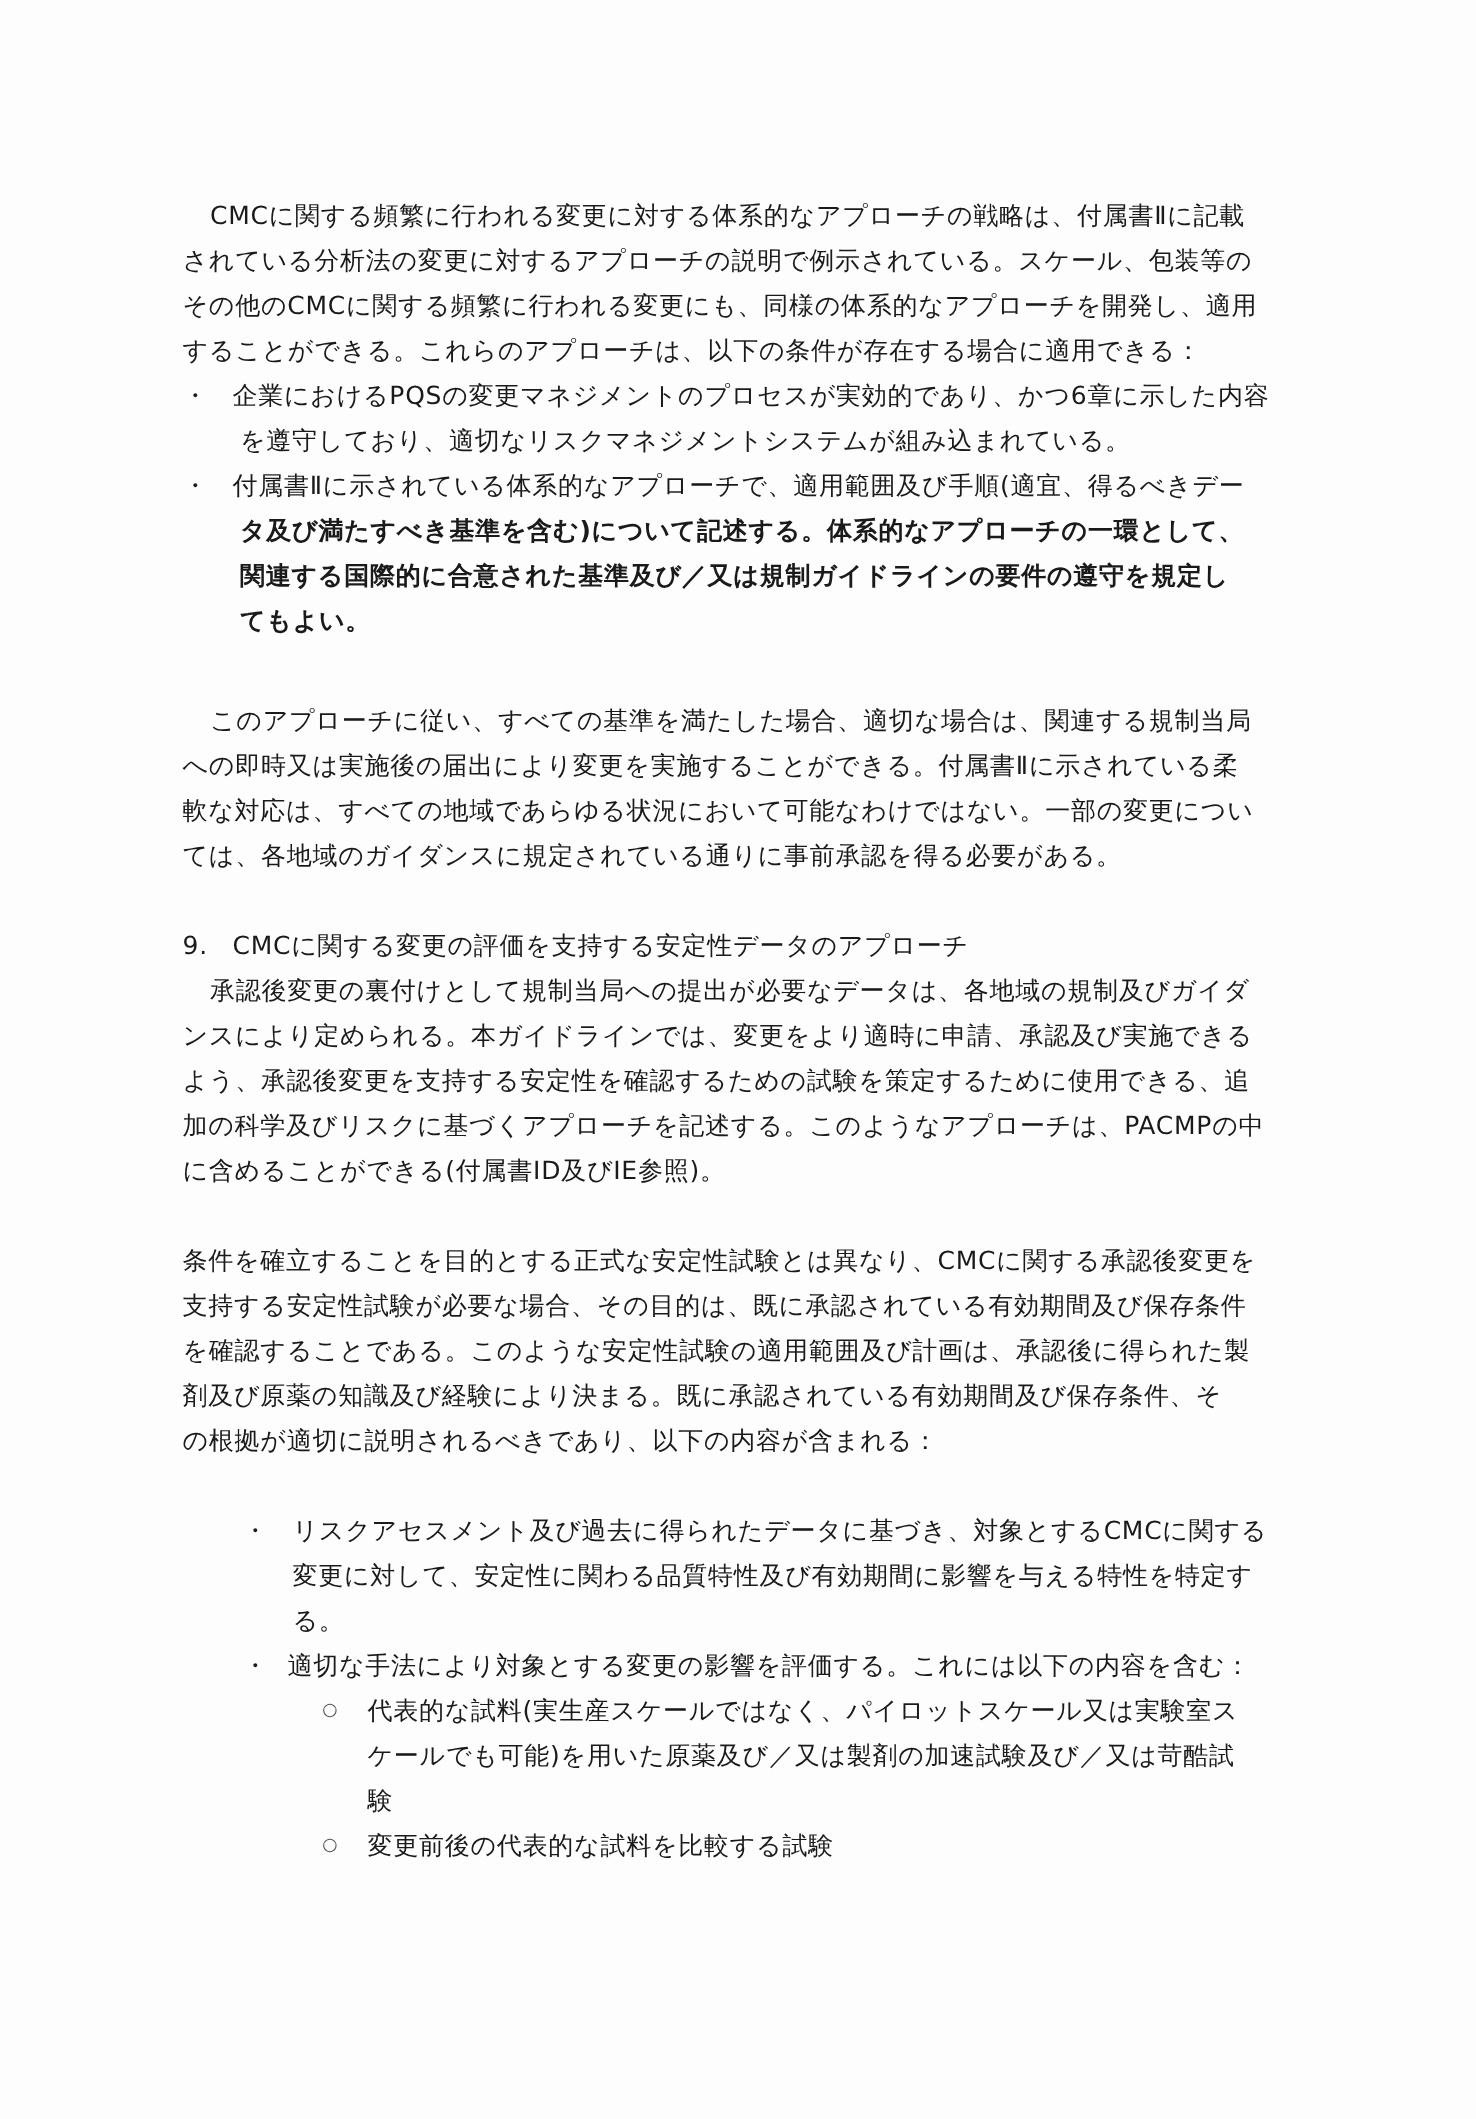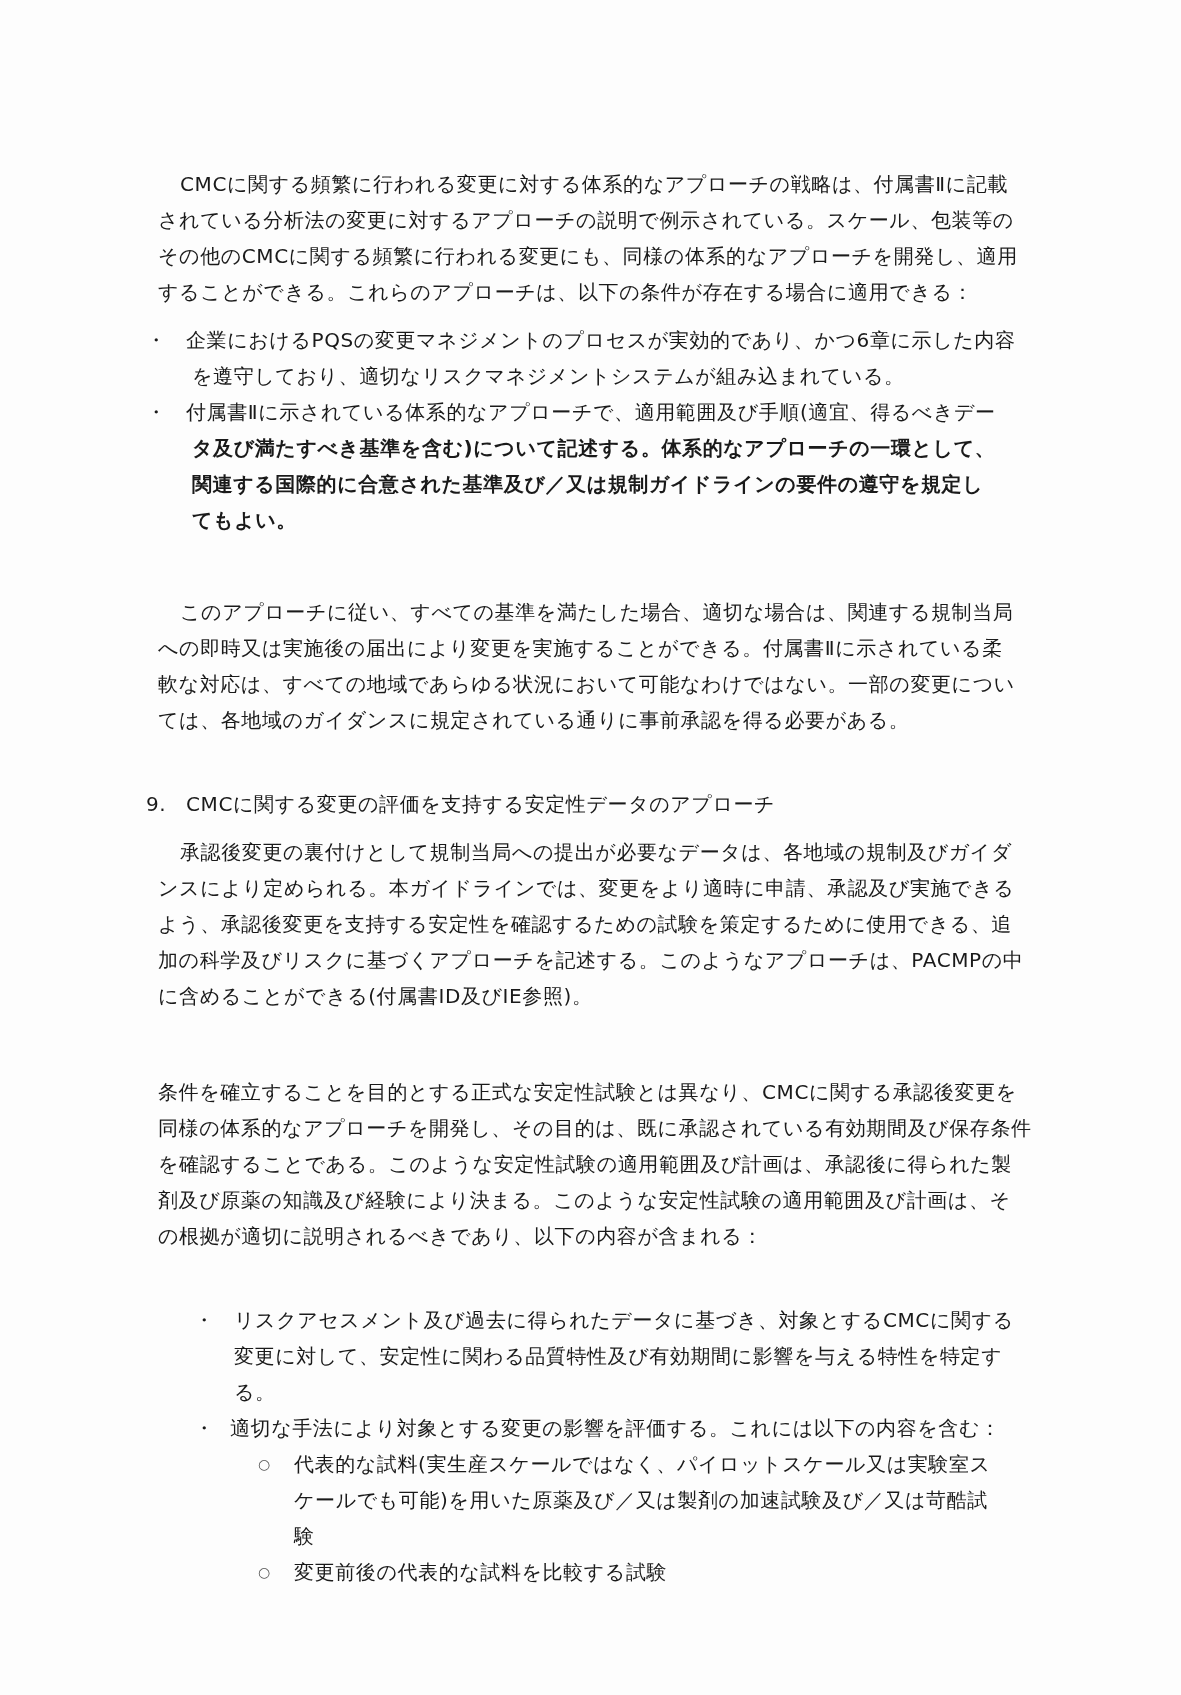--- a/index.html
+++ b/index.html
@@ -22,21 +22,21 @@
       width: 886px;
     }
     .line {
       font-size: 20px;
       line-height: 36px;
       height: 36px;
       white-space: nowrap;
       letter-spacing: 0.6px;
     }
     .indent-first { padding-left: 22px; }
-    .para { margin: 12px; }
+    .para { margin: 0; }
     .gap-lg { height: 44px; }
     .gap-md { height: 36px; }
     .bullet-row {
       position: relative;
     }
     .bullet {
       position: absolute;
       left: 0;
       top: 0;
       width: 20px;
@@ -101,23 +101,23 @@
     <div class="line">ンスにより定められる。本ガイドラインでは、変更をより適時に申請、承認及び実施できる</div>
     <div class="line">よう、承認後変更を支持する安定性を確認するための試験を策定するために使用できる、追</div>
     <div class="line">加の科学及びリスクに基づくアプローチを記述する。このようなアプローチは、PACMPの中</div>
     <div class="line">に含めることができる(付属書ⅠD及びⅠE参照)。</div>
   </div>
 
   <div class="gap-md"></div>
 
   <div class="para">
     <div class="line">条件を確立することを目的とする正式な安定性試験とは異なり、CMCに関する承認後変更を</div>
-    <div class="line">同様の体系的なアプローチを開発し、その目的は、既に承認されている有効期間及び保存条件</div>
+    <div class="line">支持する安定性試験が必要な場合、その目的は、既に承認されている有効期間及び保存条件</div>
     <div class="line">を確認することである。このような安定性試験の適用範囲及び計画は、承認後に得られた製</div>
-    <div class="line">剤及び原薬の知識及び経験により決まる。このような安定性試験の適用範囲及び計画は、そ</div>
+    <div class="line">剤及び原薬の知識及び経験により決まる。既に承認されている有効期間及び保存条件、そ</div>
     <div class="line">の根拠が適切に説明されるべきであり、以下の内容が含まれる：</div>
   </div>
 
   <div class="gap-md"></div>
 
   <div class="bullet-row b2">
     <span class="bullet" style="left:48px;">・</span>
     <div class="line text">リスクアセスメント及び過去に得られたデータに基づき、対象とするCMCに関する</div>
     <div class="line cont">変更に対して、安定性に関わる品質特性及び有効期間に影響を与える特性を特定す</div>
     <div class="line cont">る。</div>

